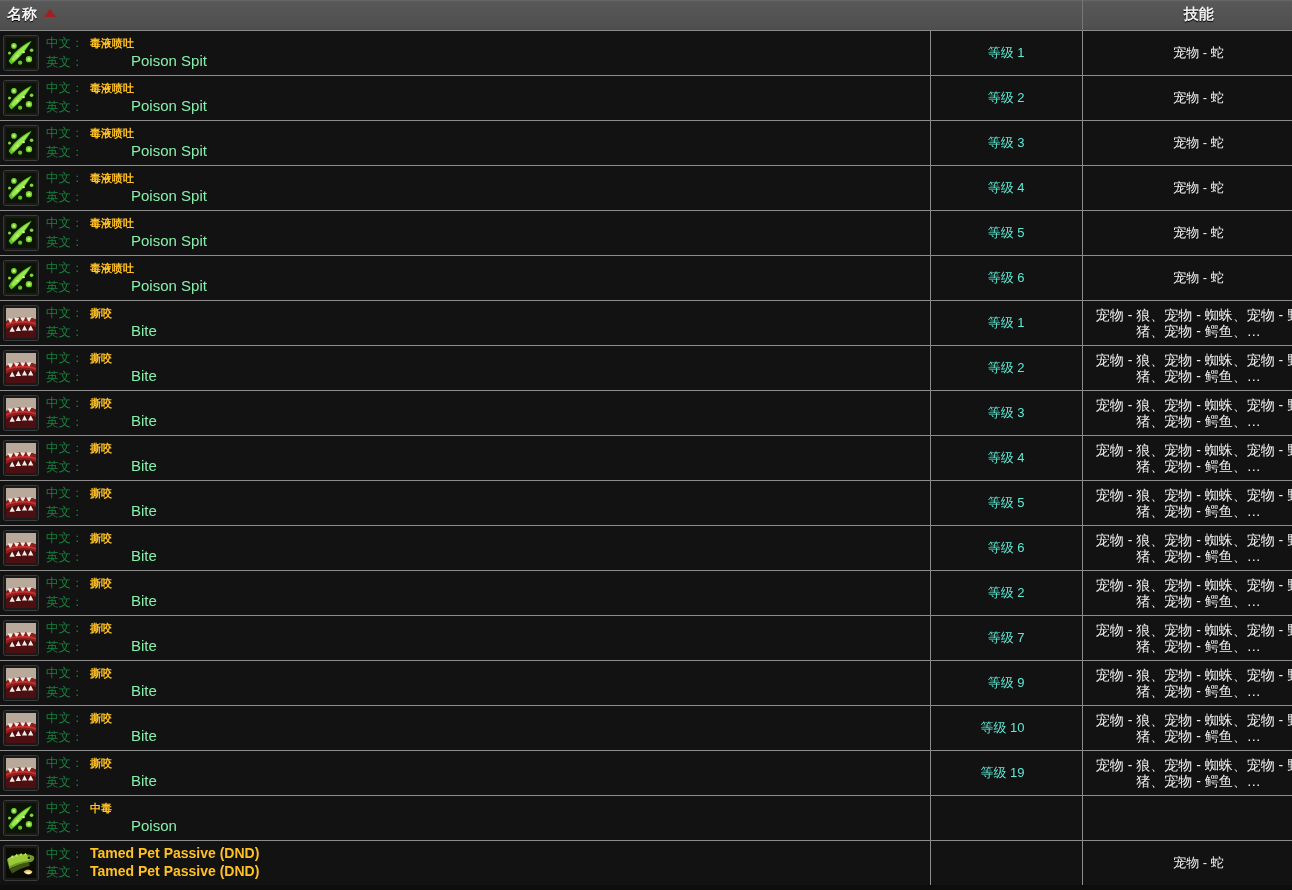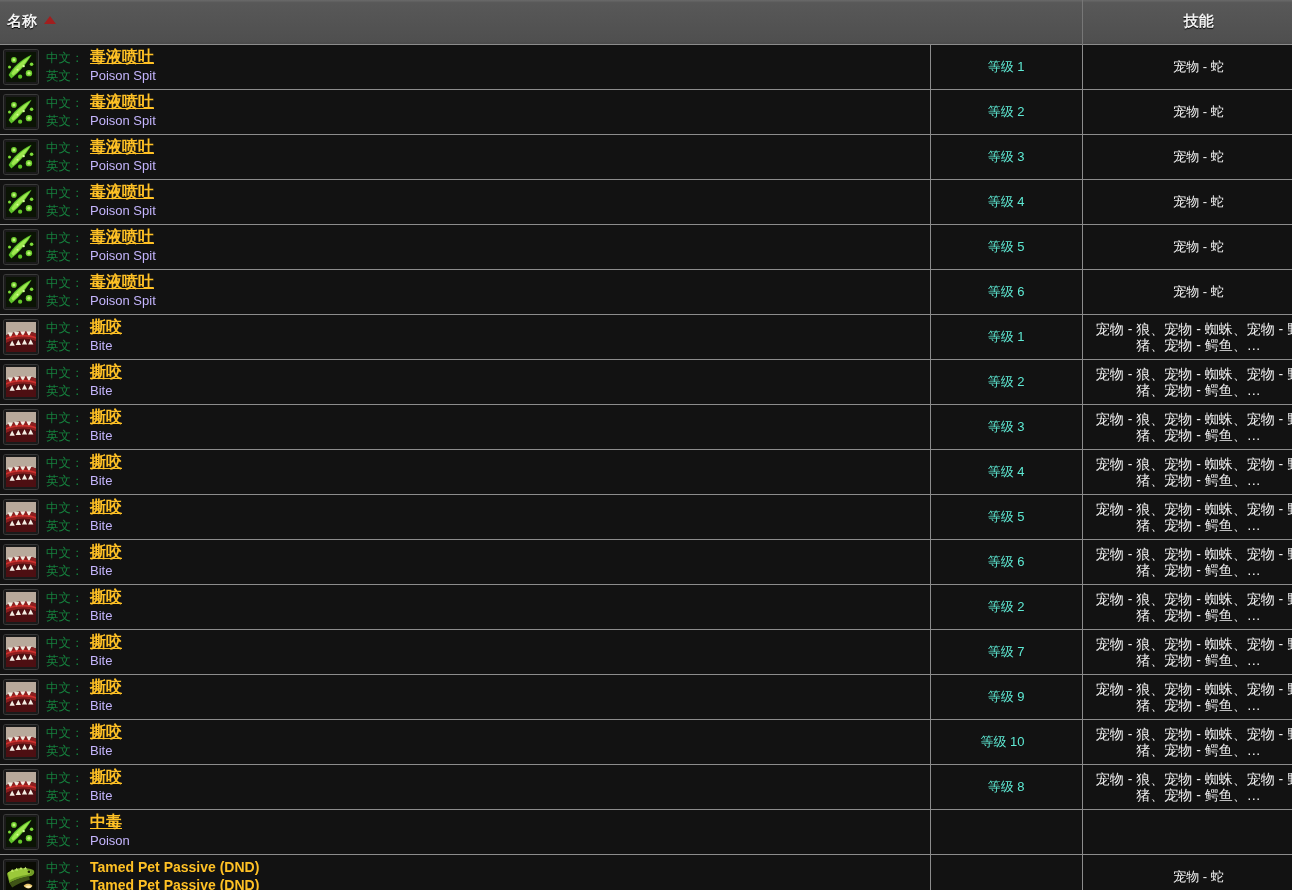--- a/index.html
+++ b/index.html
@@ -29,21 +29,21 @@
   }
   .hdr-cell {
     padding: 0;
     margin: 0;
     font-size: 15px;
     font-weight: bold;
     color: #f2f2f2;
     text-shadow: 0 1px 1px #000;
     border-right: 1px solid #777;
     vertical-align: middle;
-    height: 44px;
+    height: 30px;
     box-sizing: border-box;
   }
   .hdr-name {
     text-align: left;
     padding-left: 7px;
   }
   .hdr-skill {
     text-align: center;
     border-right: none;
     margin-left: 39px;
@@ -107,26 +107,26 @@
   .nline { display: block; }
   .nlabel {
     color: #15803d;
     font-size: 12.5px;
     display: inline-block;
     min-width: 44px;
   }
   .nval-cn {
     color: #ffc125;
     font-weight: bold;
-    font-size: 16px;
-    text-decoration: underline;
+    font-size: 11px;
   }
   .nval-en {
-    color: #c4b5fd;
-    font-size: 13px;
+    color: #86efac;
+    font-size: 15px;
+    margin-left: 41px;
   }
   .nval-wide {
     color: #ffc125;
     font-weight: bold;
     font-size: 14px;
   }
 
   
   .rank {
     text-align: right;
@@ -579,21 +579,21 @@
                 <path d="M4 27 l3 -6 l3 6 Z M11 26 l3 -6 l3 6 Z M18 25.5 l3 -6 l3 6 Z M25 25.5 l3 -6 l3 6 Z" fill="#f3ece2"></path>
                 <path d="M0 18 C10 14 24 13 34 17 V19 C24 15 10 16 0 20 Z" fill="#d8322f" opacity="0.85"></path>
               </svg>
             </span>
             <span class="namelines">
               <span class="nline"><span class="nlabel">中文：</span><span class="nval-cn">撕咬</span></span>
               <span class="nline"><span class="nlabel">英文：</span><span class="nval-en">Bite</span></span>
             </span>
           </div>
         </td>
-        <td class="cell c-rank rank"><span>等级 8</span></td>
+        <td class="cell c-rank rank"><span>等级 19</span></td>
         <td class="cell c-skill skill"><span>宠物 - 狼、宠物 - 蜘蛛、宠物 - 野猪、宠物 - 鳄鱼、…</span></td>
       </tr>
       <tr class="row">
         <td class="cell c-name">
           <div class="name-wrap">
             <span class="icon">
               <svg viewBox="0 0 34 34" preserveAspectRatio="none">
                 <rect width="34" height="34" fill="#0b1405"></rect>
                 <path d="M3 26 C8 17 16 9 29 3 C24 12 16 22 6 30 Z" fill="#5ec22a"></path>
                 <path d="M6 24 C11 16 18 10 27 5 C22 13 15 21 8 27 Z" fill="#9ee84f"></path>

